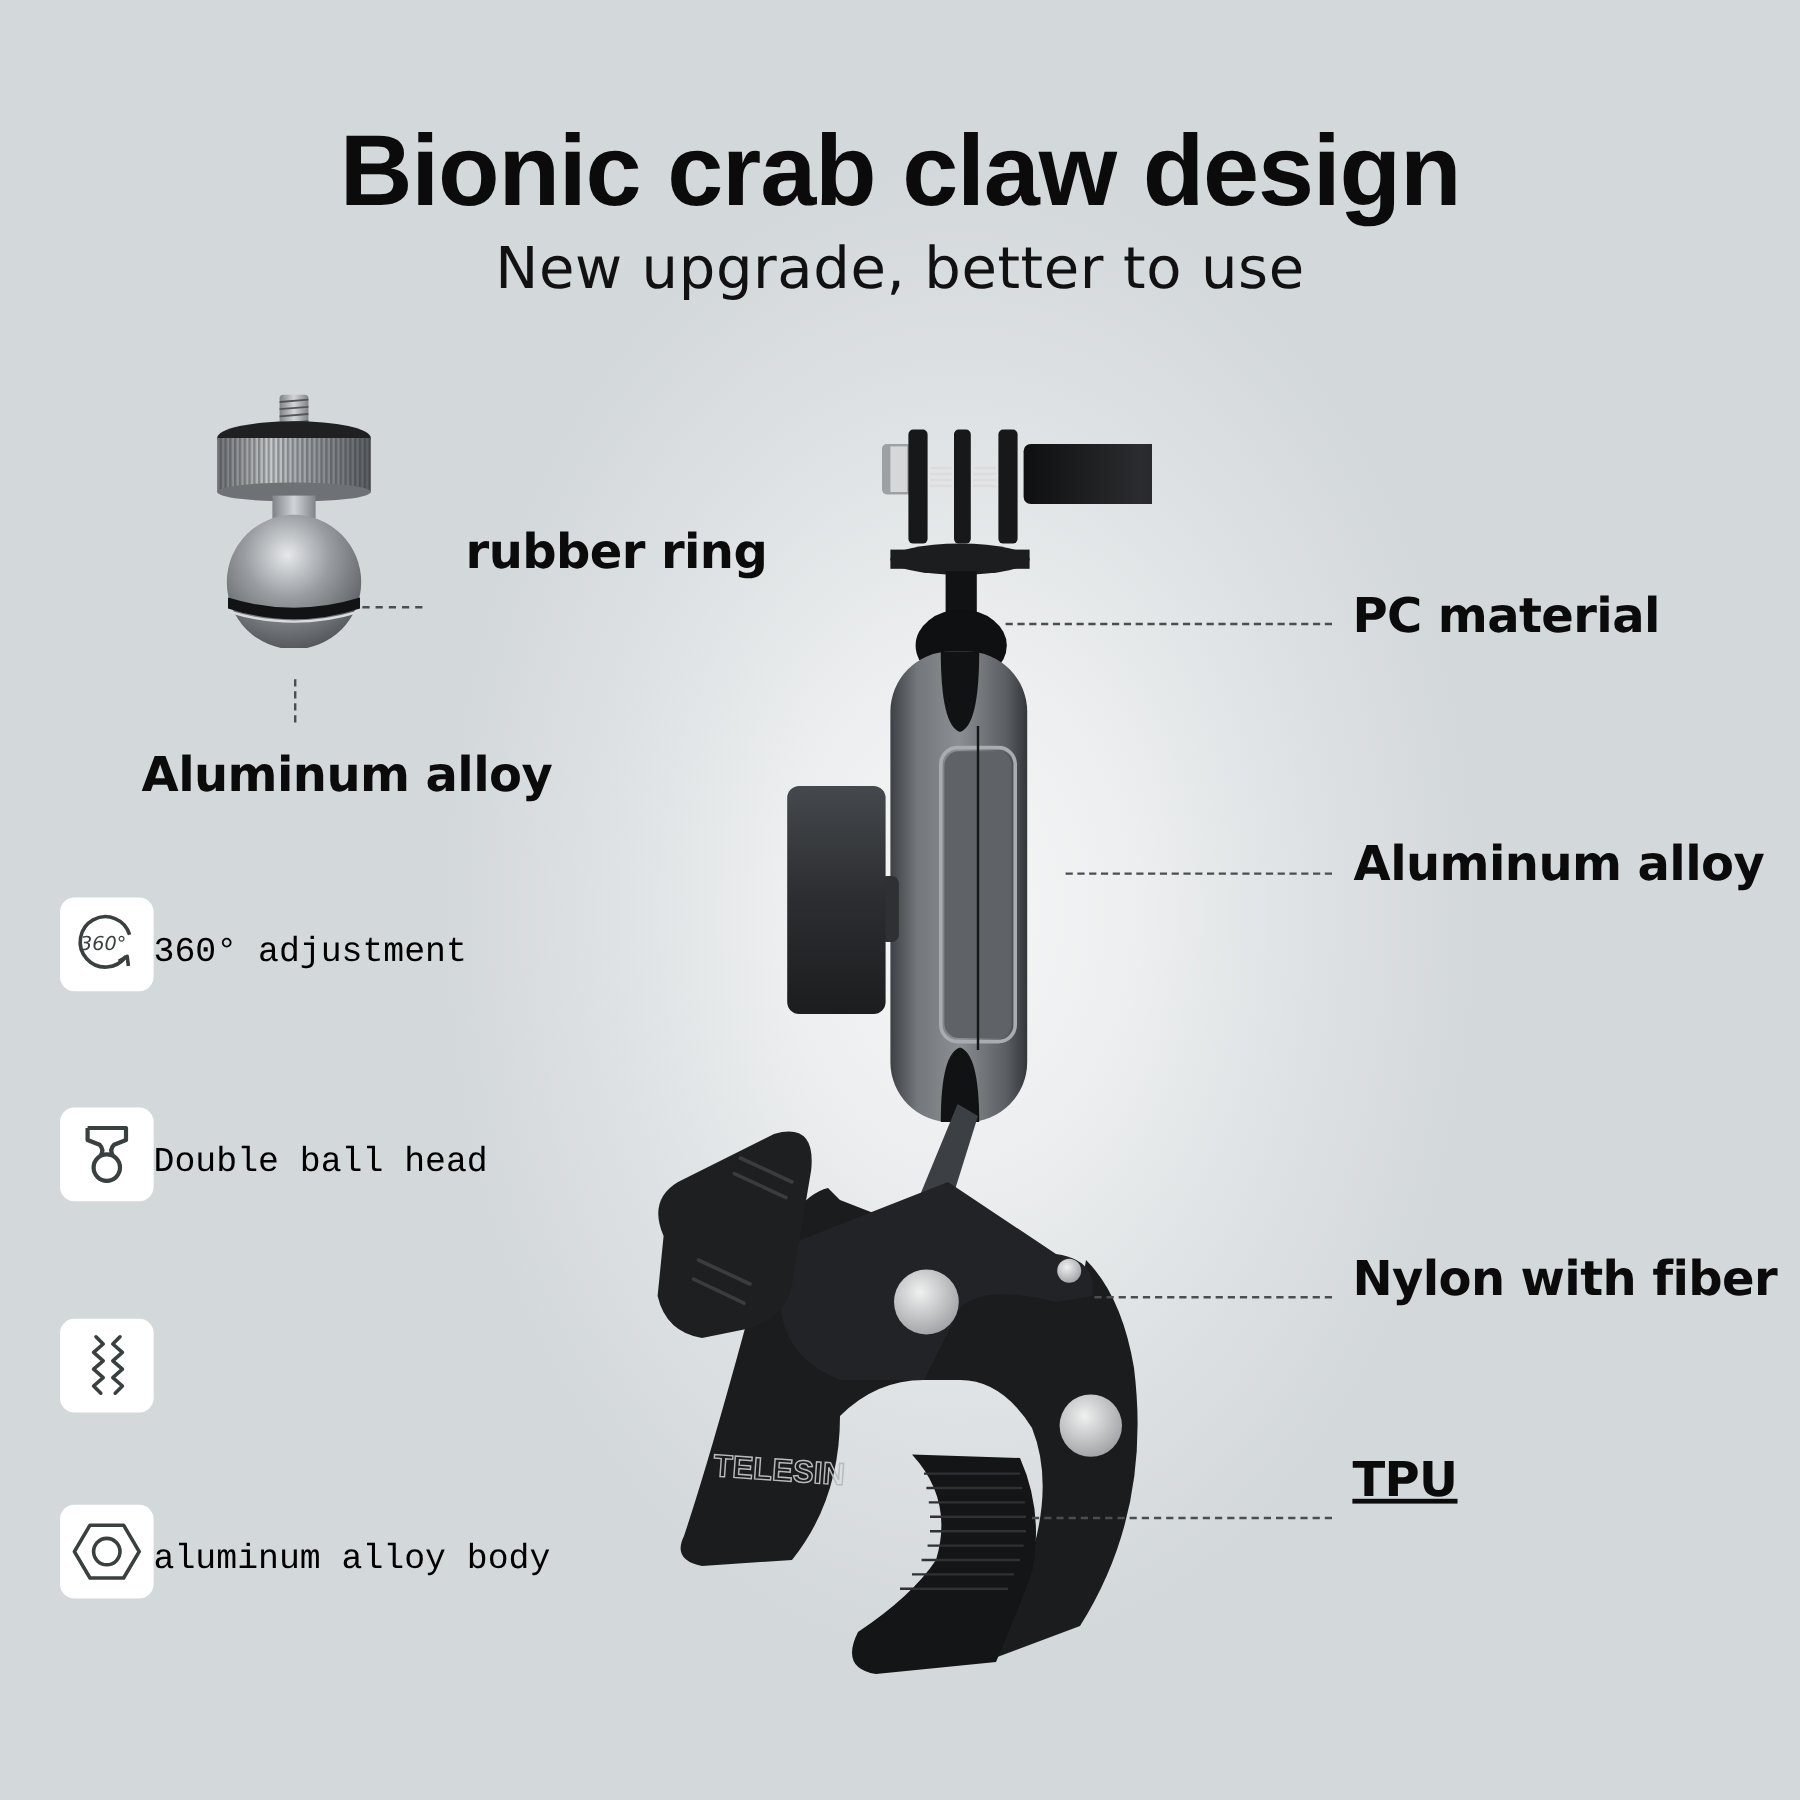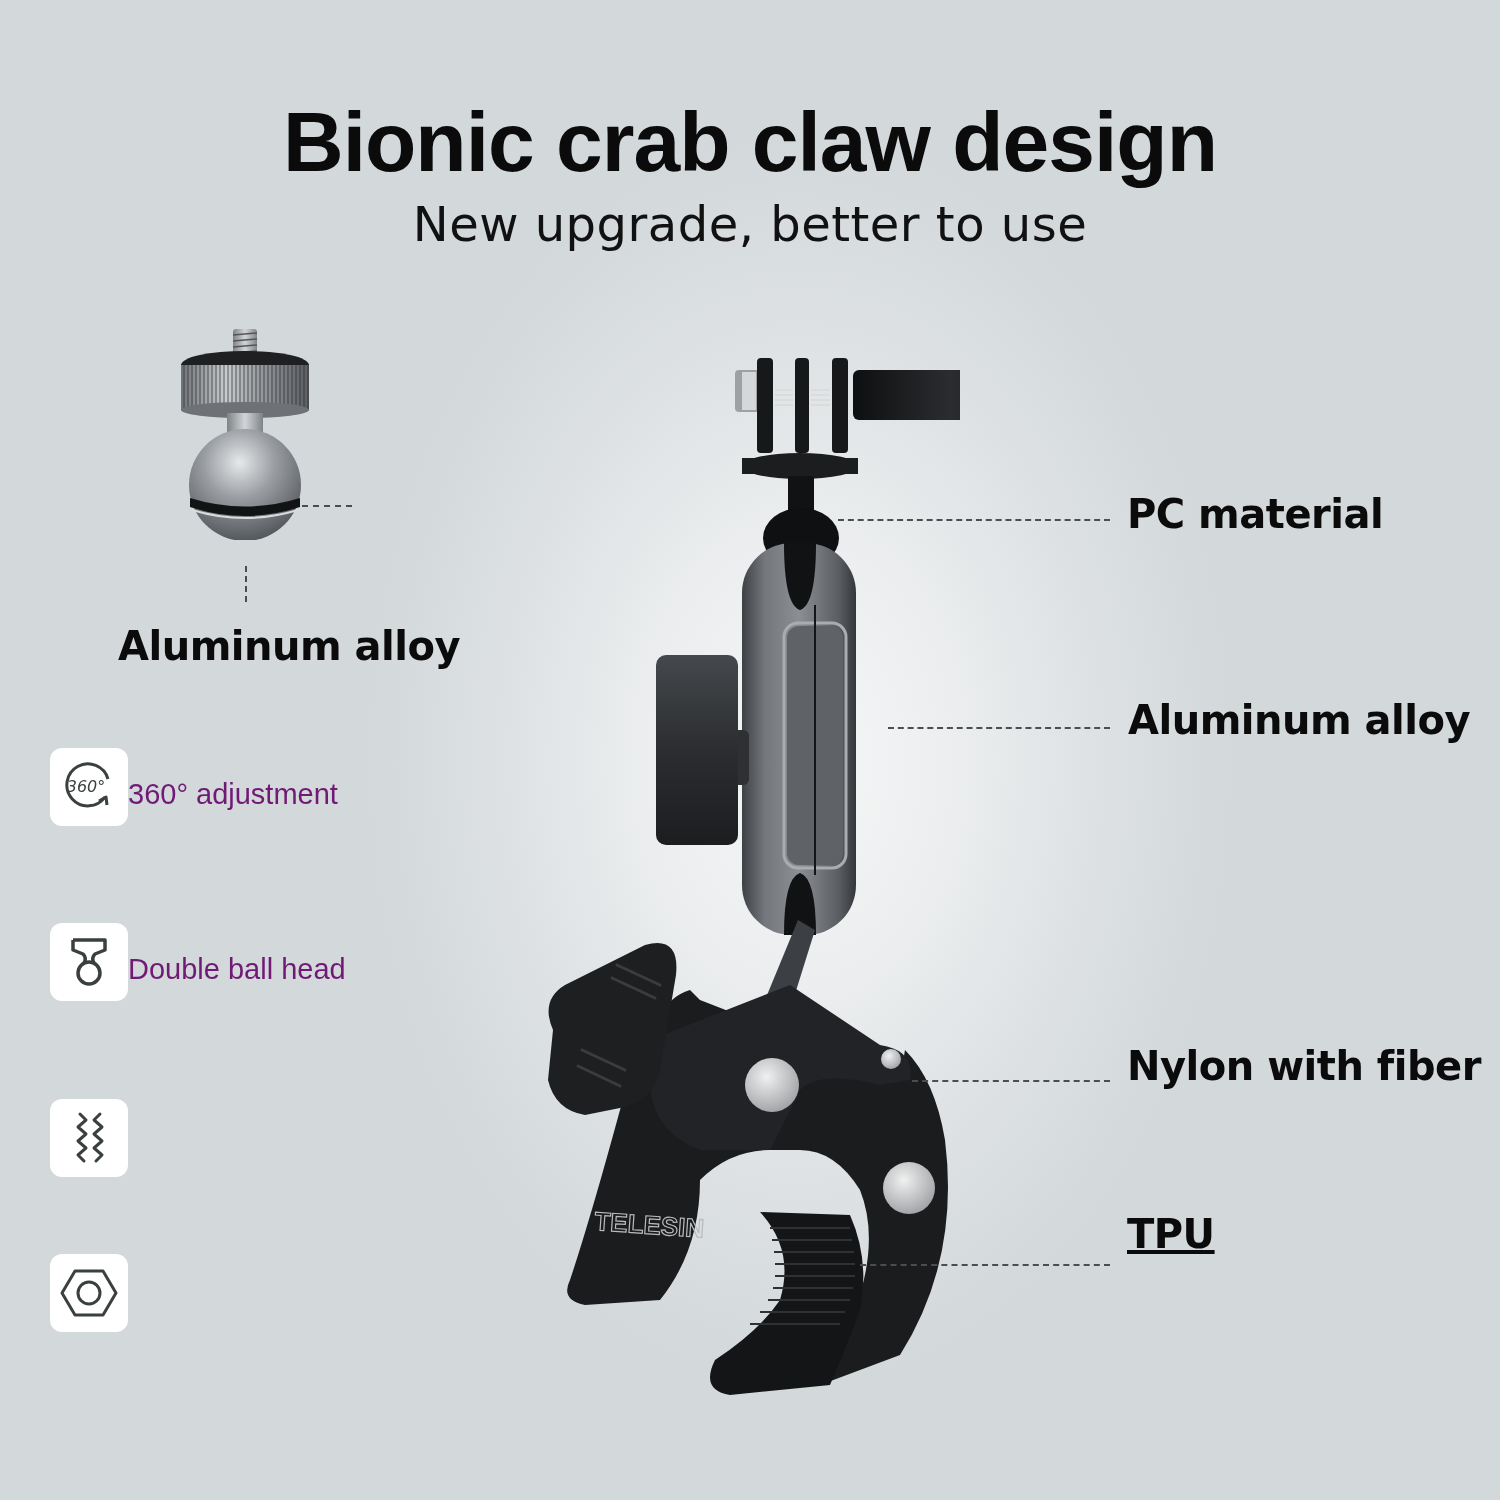--- a/index.html
+++ b/index.html
@@ -51,22 +51,22 @@
     width: 440px; left: 50px;
     display: flex; flex-direction: row; align-items: center;
   }
   .feature-icon {
     width: 78px; height: 78px; border-radius: 12px;
     background: #ffffff;
     display: flex; align-items: center; justify-content: center;
   }
   .feature-label {
     margin-top: 14px;
-    font-family: Liberation Sans, sans-serif;
-    font-size: 29px; line-height: 36px; color: #701a75; white-space: nowrap;
+    font-family: Liberation Mono, monospace;
+    font-size: 29px; line-height: 36px; color: #000000; white-space: nowrap;
   }
 
   
   .art { position: absolute; }
 </style>
 </head>
 <body>
 
 <div class="abs title">Bionic crab claw design</div>
 <div class="abs subtitle">New upgrade, better to use</div>
@@ -113,20 +113,21 @@
   <circle cx="70" cy="160" r="56" fill="url(#ballg)"></circle>
 
   <path d="M15 173 Q70 190 125 173 L125 182 Q70 200 15 182 Z" fill="#121314"></path>
   <path d="M17 185 Q70 201 123 185" stroke="#d9dbdd" stroke-width="2" fill="none"></path>
 </svg>
 
 <div class="abs lead" style="left:302px; top:505px; width:50px;"></div>
 <div class="abs lead-v" style="left:245px; top:566px; height:36px;"></div>
 
 <div class="abs callout callout-two-line" style="left:388px; top:440px;">
+  <div>rubber ring</div>
 </div>
 <div class="abs callout" style="left:118px; top:624px;">Aluminum alloy</div>
 
 <div class="abs feature" style="top:748px;">
   <div class="feature-icon">
     <svg width="60" height="60" viewBox="0 0 60 60">
       <path d="M46 40 A21 21 0 1 1 49 22" fill="none" stroke="#3a3f3f" stroke-width="3"></path>
       <path d="M40 44 L47 40 L48 48" fill="none" stroke="#3a3f3f" stroke-width="3" stroke-linejoin="round"></path>
       <text x="27" y="35" text-anchor="middle" font-family="DejaVu Sans, sans-serif" font-style="italic" font-size="16" fill="#3a3f3f">360°</text>
     </svg>
@@ -154,20 +155,21 @@
   </div>
 </div>
 
 <div class="abs feature" style="top:1254px;">
   <div class="feature-icon">
     <svg width="58" height="52" viewBox="0 0 58 52">
       <polygon points="15,4 43,4 56,26 43,48 15,48 2,26" fill="none" stroke="#3a3f3f" stroke-width="3" stroke-linejoin="round"></polygon>
       <circle cx="29" cy="26" r="11" fill="none" stroke="#3a3f3f" stroke-width="3"></circle>
     </svg>
   </div>
+  <div class="feature-label">aluminum alloy body</div>
 </div>
 
 <svg class="art" style="left:520px; top:320px;" width="440" height="1080" viewBox="520 320 440 1080">
   <defs>
     <linearGradient id="armGrad" x1="0" x2="1">
       <stop offset="0" stop-color="#3d4044"></stop>
       <stop offset="0.2" stop-color="#74777b"></stop>
       <stop offset="0.5" stop-color="#8b8e92"></stop>
       <stop offset="0.85" stop-color="#5a5d61"></stop>
       <stop offset="1" stop-color="#34373a"></stop>

